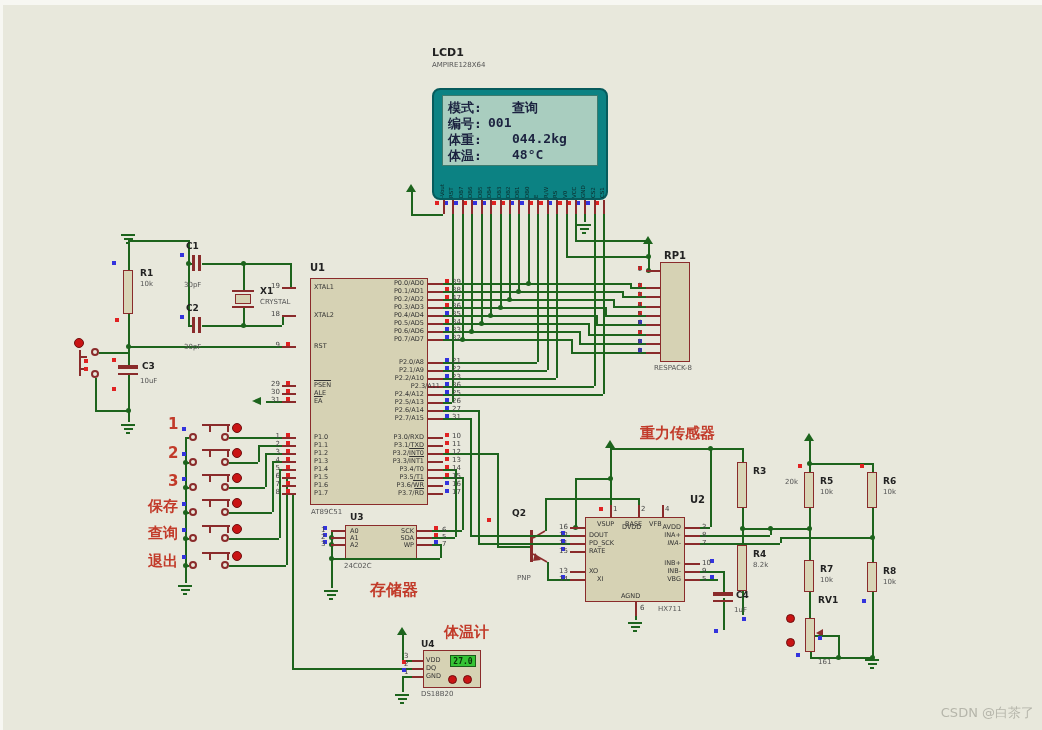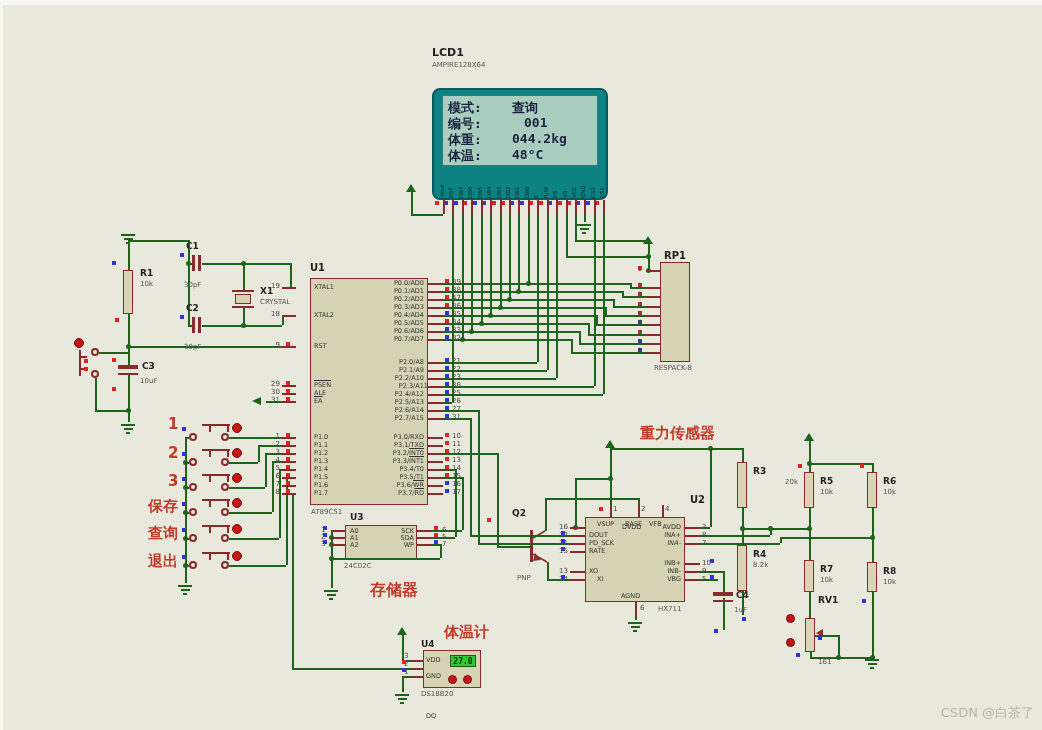--- a/index.html
+++ b/index.html
@@ -429,21 +429,21 @@
     <div class="gbar" style="left: 180.5px; top: 589px; width: 9px; height: 2px;"></div>
     <div class="gbar" style="left: 183px; top: 593px; width: 4px; height: 2px;"></div>
     <div class="pwr" style="left: 605px; top: 440px;"></div>
     <div class="pwr" style="left: 804px; top: 433px;"></div>
     <div class="pwr" style="left: 397px; top: 627px;"></div>
     <div class="pwr" style="left: 643px; top: 236px;"></div>
     <div class="pwr" style="left: 406px; top: 184px;"></div>
     <div class="lcd-line" style="left: 448px; top: 99px;">模式:</div>
     <div class="lcd-line" style="left: 512px; top: 99px;">查询</div>
     <div class="lcd-line" style="left: 448px; top: 115px;">编号:</div>
-    <div class="lcd-line" style="left: 524px; top: 115px;">001</div>
+    <div class="lcd-line" style="left: 488px; top: 115px;">001</div>
     <div class="lcd-line" style="left: 448px; top: 131px;">体重:</div>
     <div class="lcd-line" style="left: 512px; top: 131px;">044.2kg</div>
     <div class="lcd-line" style="left: 448px; top: 147px;">体温:</div>
     <div class="lcd-line" style="left: 512px; top: 147px;">48°C</div>
     <div class="vlab" style="left: 440px; top: 168px; height: 30px;">-Vout</div>
     <div class="wire pinw" style="left: 443px; top: 200px; width: 1.5px; height: 14px;"></div>
     <div class="vlab" style="left: 449px; top: 168px; height: 30px;">RST</div>
     <div class="wire pinw" style="left: 452px; top: 200px; width: 1.5px; height: 14px;"></div>
     <div class="vlab" style="left: 459px; top: 168px; height: 30px;">DB7</div>
     <div class="wire pinw" style="left: 462px; top: 200px; width: 1.5px; height: 14px;"></div>
@@ -547,21 +547,21 @@
     <div class="pnum" style="left: 452px; top: 357px;">21</div>
     <div class="pname rt" style="left: 364px; top: 358px;">P2.0/A8</div>
     <div class="wire pinw" style="left: 428px; top: 370px; width: 15px; height: 1.5px;"></div>
     <div class="pnum" style="left: 452px; top: 365px;">22</div>
     <div class="pname rt" style="left: 364px; top: 366px;">P2.1/A9</div>
     <div class="wire pinw" style="left: 428px; top: 378px; width: 15px; height: 1.5px;"></div>
     <div class="pnum" style="left: 452px; top: 373px;">23</div>
     <div class="pname rt" style="left: 364px; top: 374px;">P2.2/A10</div>
     <div class="wire pinw" style="left: 428px; top: 386px; width: 15px; height: 1.5px;"></div>
     <div class="pnum" style="left: 452px; top: 381px;">36</div>
-    <div class="pname rt" style="left: 368px; top: 382px;">P2.3/A11</div>
+    <div class="pname rt" style="left: 380px; top: 382px;">P2.3/A11</div>
     <div class="wire pinw" style="left: 428px; top: 394px; width: 15px; height: 1.5px;"></div>
     <div class="pnum" style="left: 452px; top: 389px;">25</div>
     <div class="pname rt" style="left: 364px; top: 390px;">P2.4/A12</div>
     <div class="wire pinw" style="left: 428px; top: 402px; width: 15px; height: 1.5px;"></div>
     <div class="pnum" style="left: 452px; top: 397px;">26</div>
     <div class="pname rt" style="left: 364px; top: 398px;">P2.5/A13</div>
     <div class="wire pinw" style="left: 428px; top: 410px; width: 15px; height: 1.5px;"></div>
     <div class="pnum" style="left: 452px; top: 405px;">27</div>
     <div class="pname rt" style="left: 364px; top: 406px;">P2.6/A14</div>
     <div class="wire pinw" style="left: 428px; top: 418px; width: 15px; height: 1.5px;"></div>
@@ -673,21 +673,21 @@
     <div class="pnum" style="left: 702px; top: 575px;">5</div>
     <div class="pname rt" style="left: 621px; top: 575px;">VBG</div>
     <div class="wire pinw" style="left: 635px; top: 602px; width: 1.5px; height: 14px;"></div>
     <div class="pnum" style="left: 640px; top: 604px;">6</div>
     <div class="pname" style="left: 621px; top: 592px;">AGND</div>
     <div class="wire pinw" style="left: 412px; top: 660px; width: 11px; height: 1.5px;"></div>
     <div class="pnum" style="left: 404px; top: 652px;">3</div>
     <div class="pname" style="left: 426px; top: 656px;">VDD</div>
     <div class="wire pinw" style="left: 412px; top: 668px; width: 11px; height: 1.5px;"></div>
     <div class="pnum" style="left: 404px; top: 660px;">2</div>
-    <div class="pname" style="left: 426px; top: 664px; margin-top: 48px;">DQ</div>
+    <div class="pname" style="left: 426px; top: 664px;">DQ</div>
     <div class="wire pinw" style="left: 412px; top: 676px; width: 11px; height: 1.5px;"></div>
     <div class="pnum" style="left: 404px; top: 668px;">1</div>
     <div class="pname" style="left: 426px; top: 672px;">GND</div>
     <div class="res" style="left: 123px; top: 270px; height: 44px;"></div>
     <div class="ref" style="left: 140px; top: 268px;">R1</div>
     <div class="val" style="left: 140px; top: 280px;">10k</div>
     <div class="res" style="left: 737px; top: 462px; height: 46px;"></div>
     <div class="ref" style="left: 753px; top: 466px;">R3</div>
     <div class="val" style="left: 753px; top: 478px; margin-left: 32px;">20k</div>
     <div class="res" style="left: 737px; top: 545px; height: 46px;"></div>

